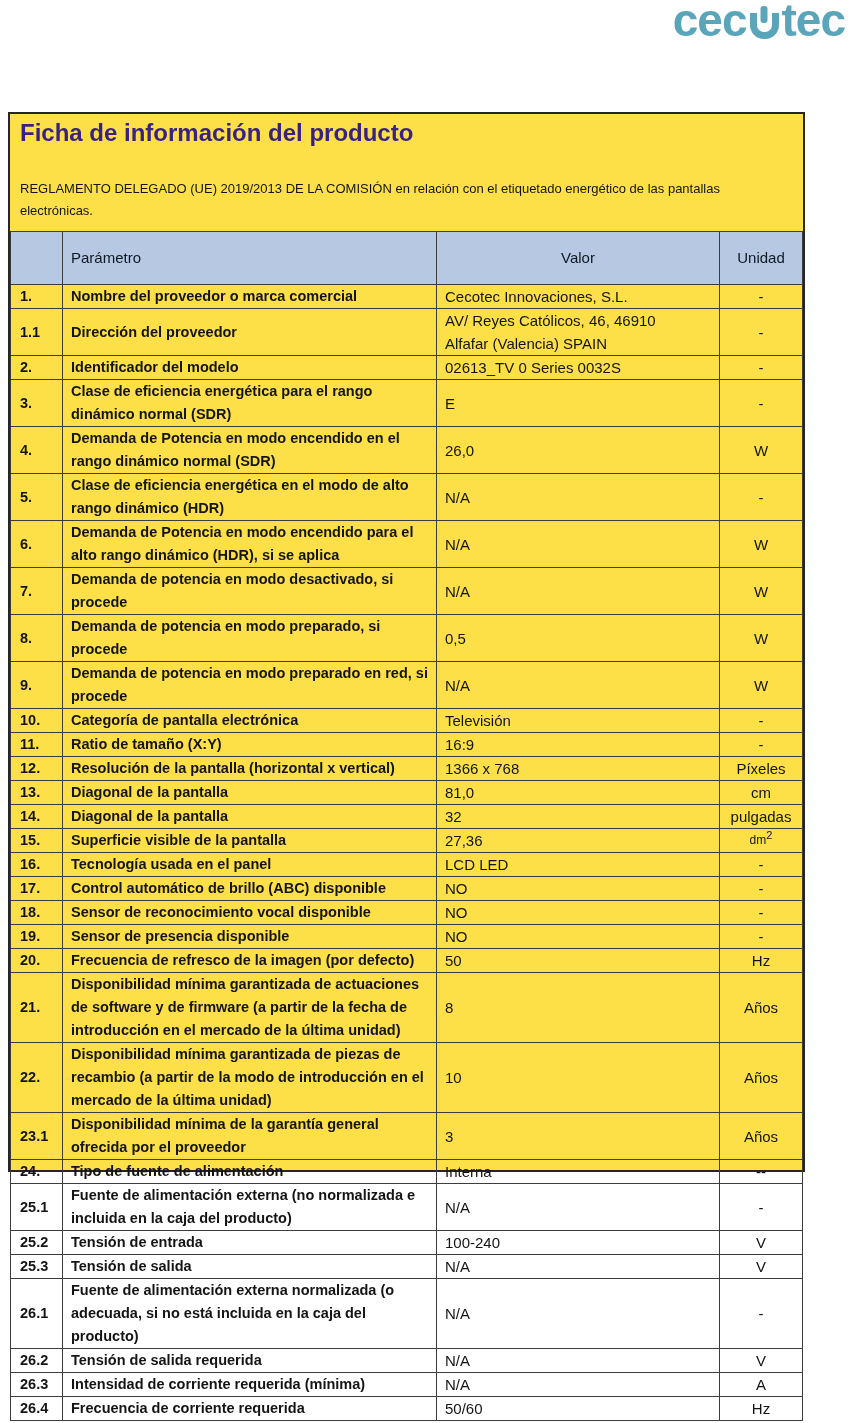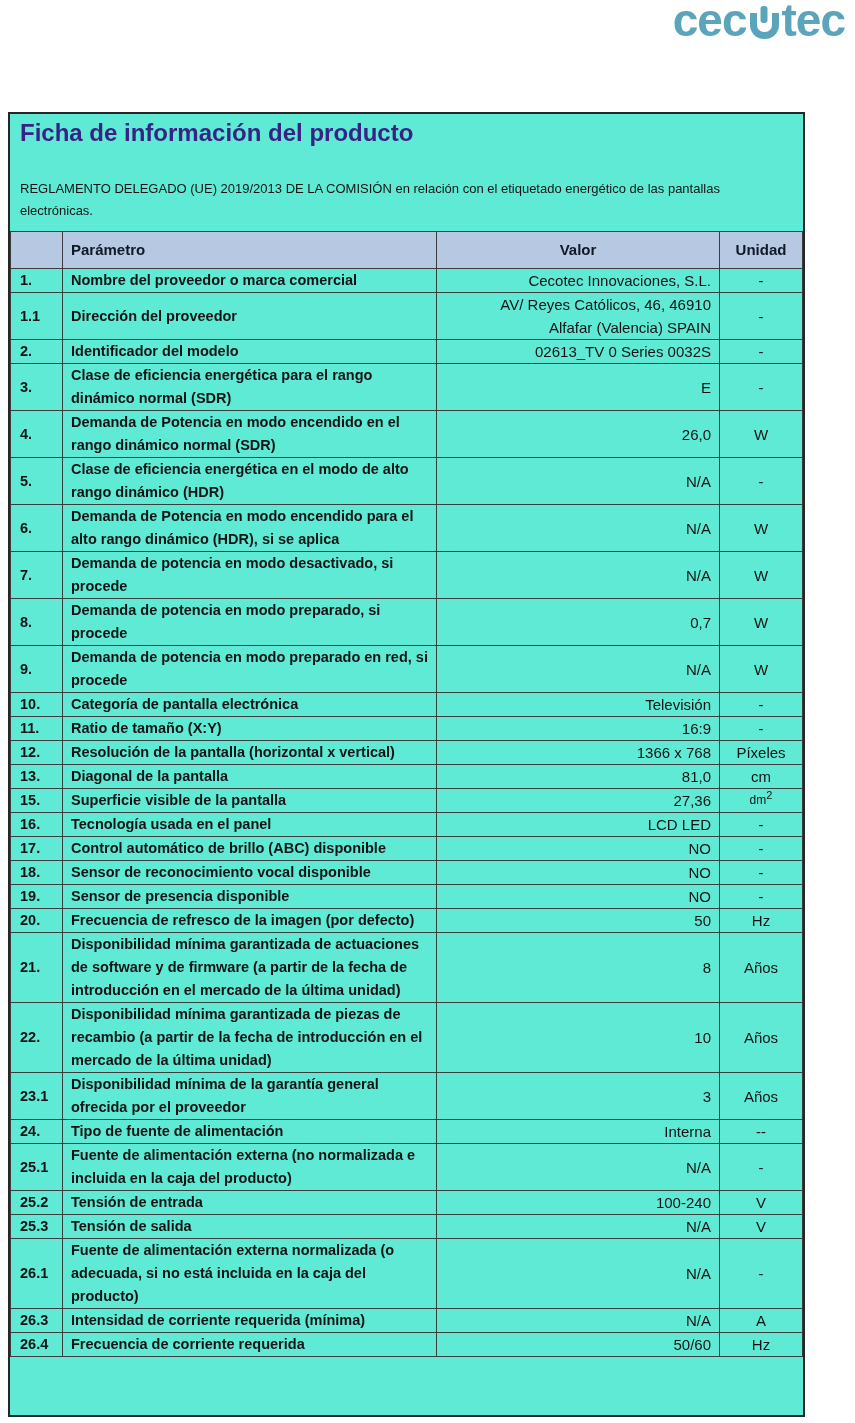--- a/index.html
+++ b/index.html
@@ -20,43 +20,43 @@
   .logo-o .bowl{
     position:absolute;left:0;top:4px;width:29px;height:26px;box-sizing:border-box;
     border:7px solid #5aa5ba;border-top:none;border-radius:0 0 14px 14px;
   }
   .logo-o .stem{
     position:absolute;top:-3px;left:50%;transform:translateX(-50%);
     width:7px;height:17px;background:#5aa5ba;border-radius:3px;
   }
   
   .doc-box{
-    position:absolute;left:8px;top:112px;width:797px;height:1305px;
-    box-sizing:border-box;border:2px solid #262626;background:#5eead4;
+    position:absolute;left:8px;top:112px;width:797px;height:1060px;
+    box-sizing:border-box;border:2px solid #262626;background:#fde047;
   }
   .title{
     margin:5px 10px 0;font-size:24px;font-weight:bold;color:#392284;
   }
   .reg{
     margin:31px 10px 0;font-size:13px;line-height:22px;color:#141414;
   }
   
   table{
     width:100%;border-collapse:collapse;margin-top:9px;table-layout:fixed;
   }
   th,td{border:1px solid #3c3c3c;box-sizing:border-box;overflow:hidden;}
   thead th{
-    background:#b6c8e2;font-size:15px;font-weight:bold;
-    height:21px;line-height:20px;padding:8px 8px;text-align:center;color:#101826;
+    background:#b6c8e2;font-size:15px;font-weight:normal;
+    height:21px;line-height:20px;padding:16px 8px;text-align:center;color:#101826;
   }
   thead th.c-param{text-align:left;}
   td{font-size:15px;line-height:23px;padding:0 8px;vertical-align:middle;color:#141414;}
   td.c-num{font-weight:bold;font-size:14.5px;padding:0 3px 0 9px;text-align:left;}
   td.c-param{font-weight:bold;font-size:14.5px;text-align:left;}
-  td.c-valor{text-align:right;white-space:pre-line;}
+  td.c-valor{text-align:left;white-space:pre-line;}
   td.c-unidad{text-align:center;padding:0 2px;}
   td.c-unidad.small-unit{font-size:12px;}
   td.c-unidad sup{font-size:11px;line-height:0;}
 </style>
 </head>
 <body>
 
 <div class="page">
 
   <div class="logo">
@@ -128,21 +128,21 @@
           </tr>
           <tr>
             <td class="c-num">7.</td>
             <td class="c-param">Demanda de potencia en modo desactivado, si procede</td>
             <td class="c-valor">N/A</td>
             <td class="c-unidad">W</td>
           </tr>
           <tr>
             <td class="c-num">8.</td>
             <td class="c-param">Demanda de potencia en modo preparado, si procede</td>
-            <td class="c-valor">0,7</td>
+            <td class="c-valor">0,5</td>
             <td class="c-unidad">W</td>
           </tr>
           <tr>
             <td class="c-num">9.</td>
             <td class="c-param">Demanda de potencia en modo preparado en red, si procede</td>
             <td class="c-valor">N/A</td>
             <td class="c-unidad">W</td>
           </tr>
           <tr>
             <td class="c-num">10.</td>
@@ -162,20 +162,26 @@
             <td class="c-valor">1366 x 768</td>
             <td class="c-unidad">Píxeles</td>
           </tr>
           <tr>
             <td class="c-num">13.</td>
             <td class="c-param">Diagonal de la pantalla</td>
             <td class="c-valor">81,0</td>
             <td class="c-unidad">cm</td>
           </tr>
           <tr>
+            <td class="c-num">14.</td>
+            <td class="c-param">Diagonal de la pantalla</td>
+            <td class="c-valor">32</td>
+            <td class="c-unidad">pulgadas</td>
+          </tr>
+          <tr>
             <td class="c-num">15.</td>
             <td class="c-param">Superficie visible de la pantalla</td>
             <td class="c-valor">27,36</td>
             <td class="c-unidad small-unit">dm<sup>2</sup></td>
           </tr>
           <tr>
             <td class="c-num">16.</td>
             <td class="c-param">Tecnología usada en el panel</td>
             <td class="c-valor">LCD LED</td>
             <td class="c-unidad">-</td>
@@ -205,21 +211,21 @@
             <td class="c-unidad">Hz</td>
           </tr>
           <tr>
             <td class="c-num">21.</td>
             <td class="c-param">Disponibilidad mínima garantizada de actuaciones de software y de firmware (a partir de la fecha de introducción en el mercado de la última unidad)</td>
             <td class="c-valor">8</td>
             <td class="c-unidad">Años</td>
           </tr>
           <tr>
             <td class="c-num">22.</td>
-            <td class="c-param">Disponibilidad mínima garantizada de piezas de recambio (a partir de la fecha de introducción en el mercado de la última unidad)</td>
+            <td class="c-param">Disponibilidad mínima garantizada de piezas de recambio (a partir de la modo de introducción en el mercado de la última unidad)</td>
             <td class="c-valor">10</td>
             <td class="c-unidad">Años</td>
           </tr>
           <tr>
             <td class="c-num">23.1</td>
             <td class="c-param">Disponibilidad mínima de la garantía general ofrecida por el proveedor</td>
             <td class="c-valor">3</td>
             <td class="c-unidad">Años</td>
           </tr>
           <tr>
@@ -246,20 +252,26 @@
             <td class="c-valor">N/A</td>
             <td class="c-unidad">V</td>
           </tr>
           <tr>
             <td class="c-num">26.1</td>
             <td class="c-param">Fuente de alimentación externa normalizada (o adecuada, si no está incluida en la caja del producto)</td>
             <td class="c-valor">N/A</td>
             <td class="c-unidad">-</td>
           </tr>
           <tr>
+            <td class="c-num">26.2</td>
+            <td class="c-param">Tensión de salida requerida</td>
+            <td class="c-valor">N/A</td>
+            <td class="c-unidad">V</td>
+          </tr>
+          <tr>
             <td class="c-num">26.3</td>
             <td class="c-param">Intensidad de corriente requerida (mínima)</td>
             <td class="c-valor">N/A</td>
             <td class="c-unidad">A</td>
           </tr>
           <tr>
             <td class="c-num">26.4</td>
             <td class="c-param">Frecuencia de corriente requerida</td>
             <td class="c-valor">50/60</td>
             <td class="c-unidad">Hz</td>

